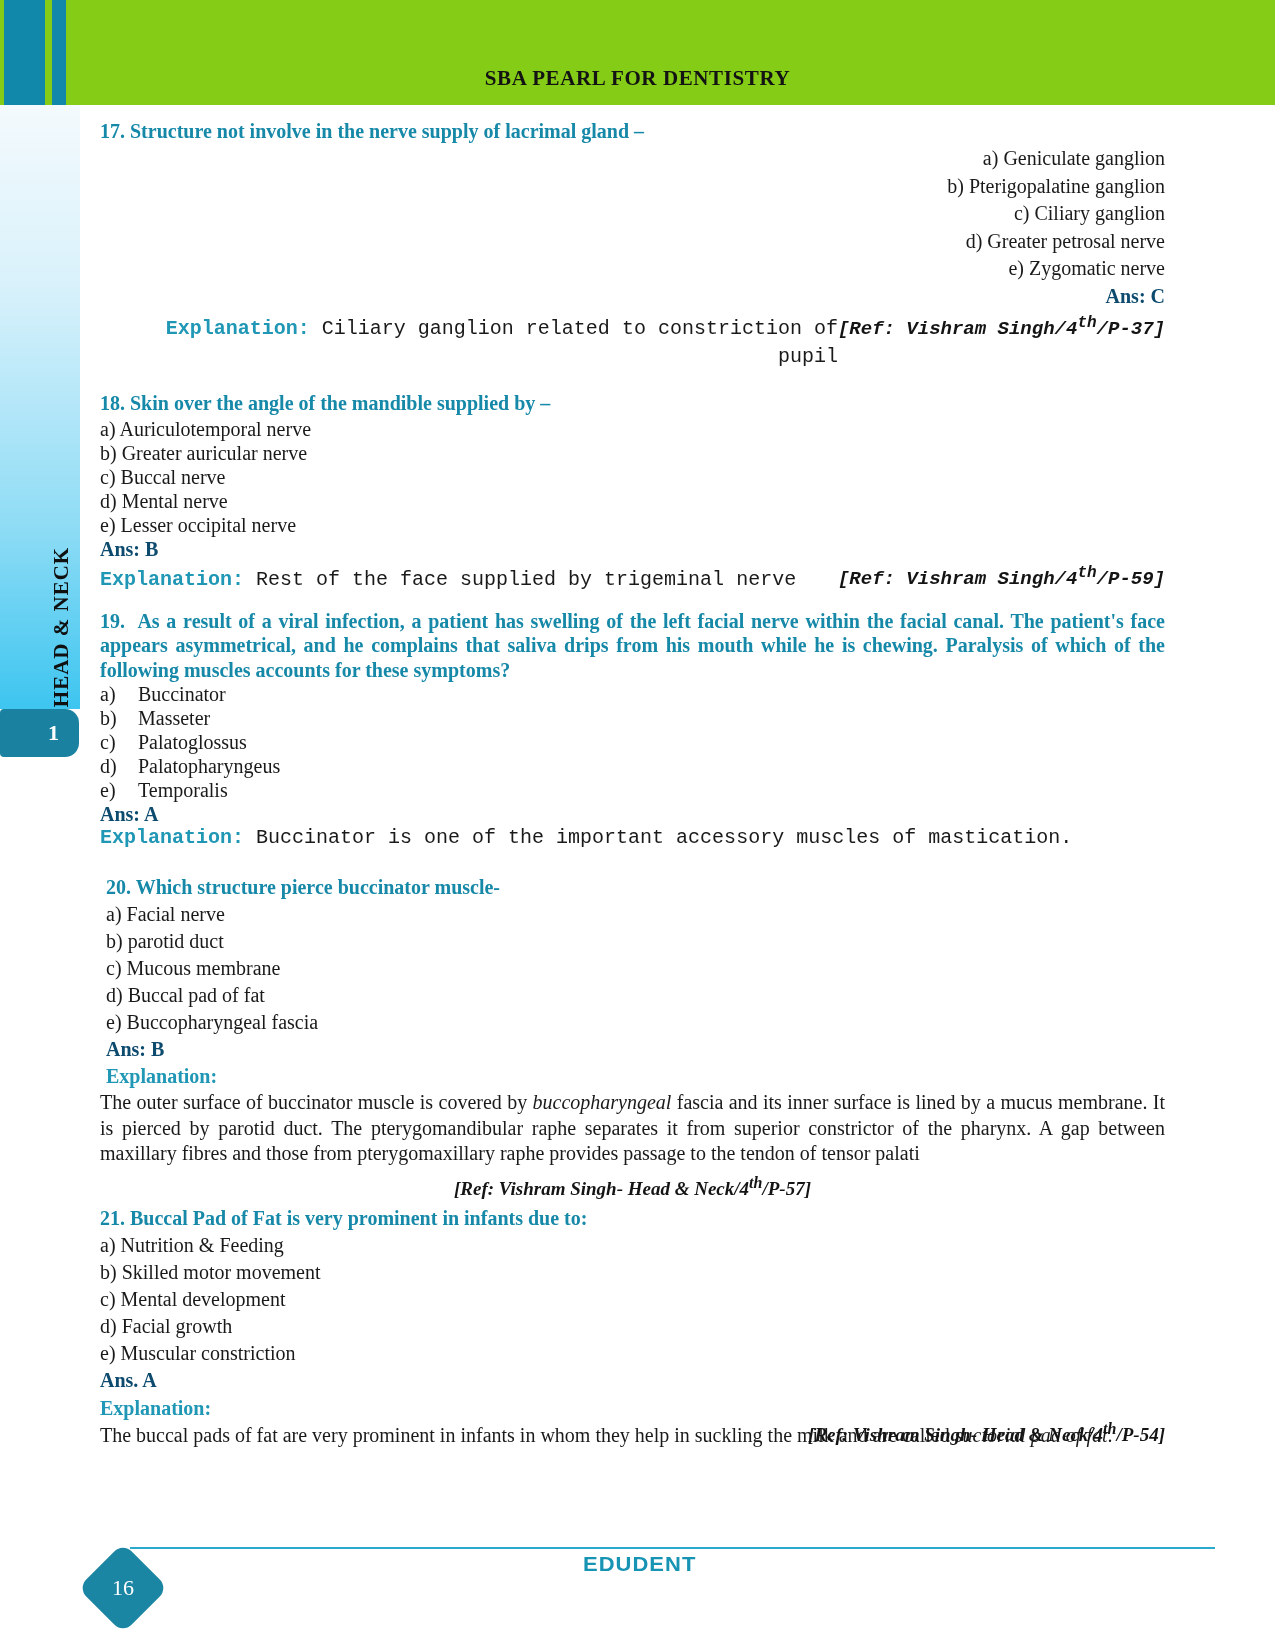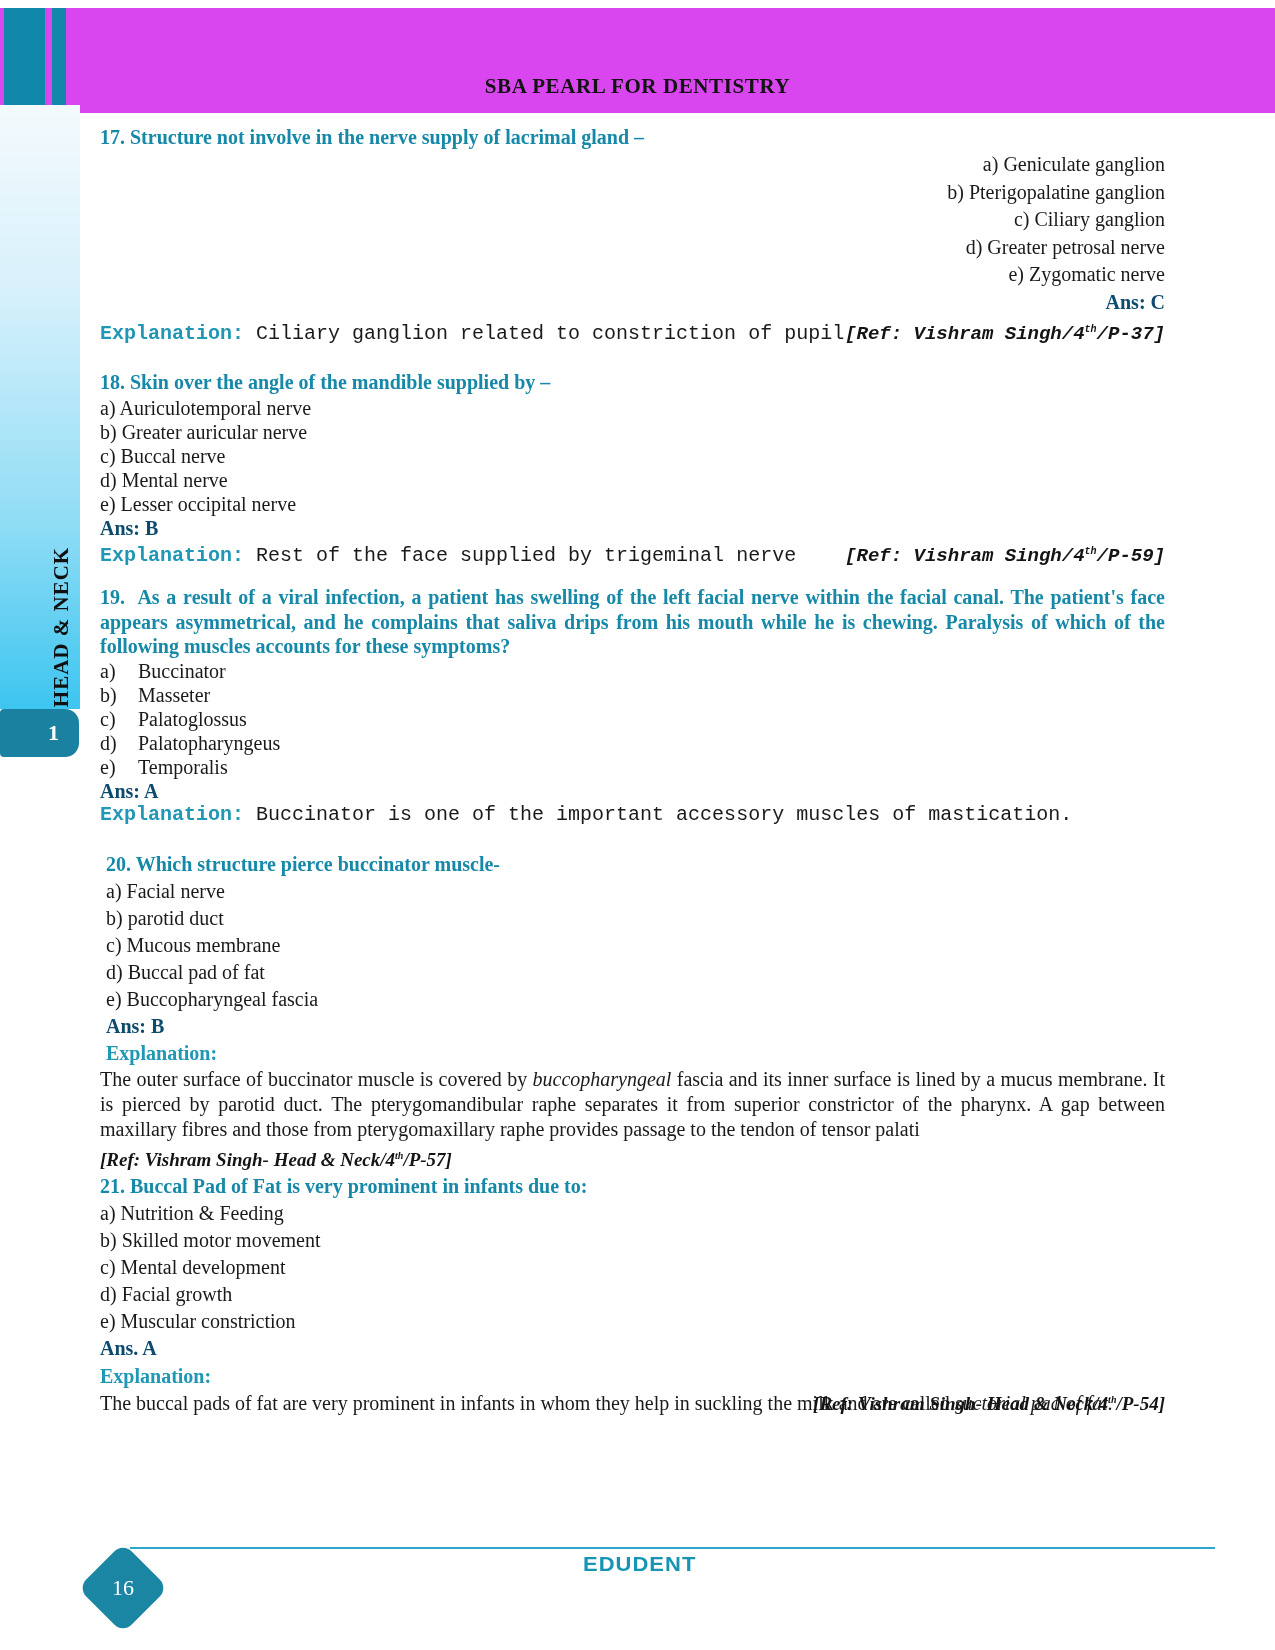--- a/index.html
+++ b/index.html
@@ -1,21 +1,21 @@
 <!DOCTYPE html>
 <html><head>
 <meta charset="utf-8">
 <style>
   html,body { margin:0; padding:0; background:#ffffff; }
   .page {
     position:relative; width:1275px; height:1650px; background:#ffffff;
     font-family:"Liberation Serif","DejaVu Serif",serif; color:#1a1a1a; overflow:hidden;
   }
   
-  .header-band { position:absolute; top:8px; left:0; width:1275px; height:105px; background:#d946ef; }
+  .header-band { position:absolute; top:0; left:0; width:1275px; height:105px; background:#84cc16; }
   .hbar-wide  { position:absolute; top:0; left:4px;  width:41px; height:105px; background:#1188aa; }
   .hbar-thin  { position:absolute; top:0; left:52px; width:14px; height:105px; background:#1188aa; }
   .page-title {
     position:absolute; top:66px; left:0; width:1275px; text-align:center;
     font-size:21px; font-weight:bold; letter-spacing:0.6px; color:#131313;
   }
   
   .side-strip {
     position:absolute; top:105px; left:0; width:80px; height:604px;
     background:linear-gradient(180deg,#f4fafd 0%,#d8f1fb 30%,#8edcf5 70%,#3dc5f0 100%);
@@ -26,46 +26,46 @@
     font-size:21px; font-weight:bold; letter-spacing:1px; color:#101010;
   }
   .chapter-badge {
     position:absolute; top:709px; left:0; width:79px; height:48px;
     background:#1a81a1; border-radius:4px 14px 14px 4px;
     display:flex; align-items:center; justify-content:flex-end;
     padding-right:20px; box-sizing:border-box;
     color:#ffffff; font-size:22px; font-weight:bold;
   }
   
-  .content { position:absolute; left:100px; top:111px; width:1065px; padding-top:13px; font-size:20px; }
+  .content { position:absolute; left:100px; top:105px; width:1065px; padding-top:13px; font-size:20px; }
   .q-heading { font-weight:bold; color:#1688a8; line-height:27px; }
   .opt { line-height:27.5px; }
   .opt-letter { display:inline; margin-right:7px; }
   .ans { font-weight:bold; color:#0c4a6e; }
   .exp-row { display:flex; justify-content:space-between; align-items:baseline;font-family:Liberation Mono, monospace; }
   .exp-label { font-weight:bold; color:#1f97b5; }
   .ref { font-weight:bold; font-style:italic; color:#141414; font-size:19px; white-space:nowrap; }
-  .ref sup { font-size:10px; }
+  .ref sup { font-size:16px; }
   .para { text-align:justify; line-height:25.4px; }
   .ital { font-style:italic; }
 
   #q17 { margin-bottom:20px; }
   #q17 .opt, #q17 .ans, #q17 .exp-row { line-height:27.5px;text-align:right; }
 
   #q18 { margin-bottom:17px; }
   #q18 .opt, #q18 .ans, #q18 .exp-row { line-height:24px; }
 
   #q19 { margin-bottom:24px; }
   #q19 .q-heading { line-height:24.5px; text-align:justify; }
   #q19 .opt, #q19 .ans, #q19 .exp-row { line-height:24px; }
   #q19 .opt-letter { display:inline-block; width:38px; margin-right:0; }
 
   #q20 .ind6 { margin-left:6px; }
   #q20 .opt, #q20 .ans, #q20 .exp-label-line { line-height:27px; }
-  #q20 .ref-line { text-align:left; line-height:26px; }
+  #q20 .ref-line { text-align:center; line-height:32px; }
 
   #q21 .opt, #q21 .ans { line-height:27px; }
   #q21 .exp-label-line { line-height:28px; }
   #q21 .para-wrap { position:relative; }
   #q21 .para-wrap .ref { position:absolute; right:0; bottom:1px; }
   #q21 .para { line-height:26px; }
 
   .exp-label-line { font-weight:bold; color:#1f97b5; line-height:27px; }
 
   

